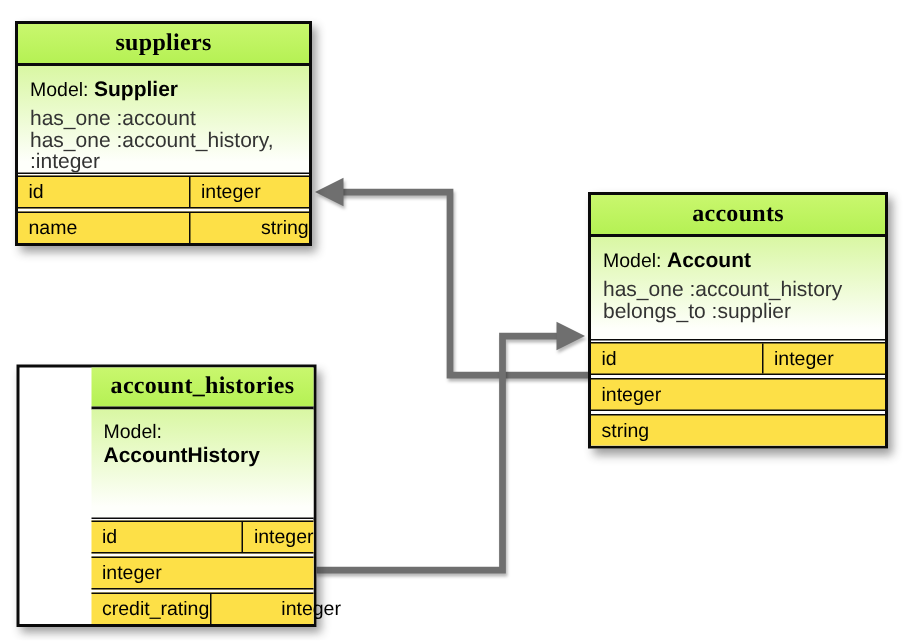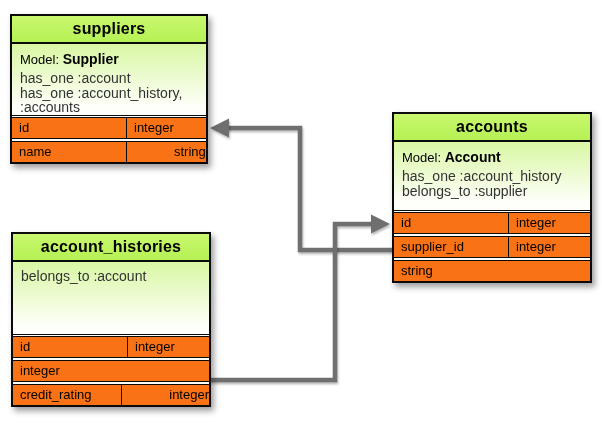--- a/index.html
+++ b/index.html
@@ -17,49 +17,49 @@
     border:2px solid #0a0a0a;
     box-shadow:3px 4px 6px rgba(40,40,40,0.45);
     display:flex;flex-direction:column;
     box-sizing:border-box;
   }
   .hdr{
     height:26px;flex:0 0 auto;
     background:linear-gradient(to bottom,var(--hdr-top),var(--hdr-bottom));
     border-bottom:2px solid #0a0a0a;
     text-align:center;font-weight:bold;font-size:16px;color:#000;
-    line-height:26px;letter-spacing:0.2px;
+    line-height:26px;letter-spacing:0.2px;font-family:Liberation Serif, serif;
   }
   .model{
     flex:0 0 auto;
     background:linear-gradient(to bottom,var(--body-top) 0%,#feffFB 90%);
     border-bottom:1px solid #0a0a0a;
     margin-bottom:1px;
     padding:7px 8px 0 8px;
     box-sizing:border-box;
   }
   .model-line{font-size:13px;color:#000;margin-bottom:4px;}
   .model-name{font-weight:bold;font-size:14px;}
   .assoc{font-size:14px;color:#333;line-height:14.5px;}
   .rows{display:flex;flex-direction:column;row-gap:2px;background:#fff;}
   .row{
     height:20px;flex:0 0 auto;display:flex;
     border-top:1px solid #0a0a0a;border-bottom:1px solid #0a0a0a;
-    background:#f97316;
+    background:#fde047;
   }
   .row:last-child{border-bottom:none;gap:40px;}
   .cell{font-size:13px;color:#000;line-height:20px;box-sizing:border-box;}
   .cell-name{width:115px;border-right:1.5px solid #0a0a0a;padding-left:7px;}
   .cell-type{flex:1;padding-left:7px;}
   
   .tbl-suppliers{left:10px;top:14px;width:198px;}
   .tbl-suppliers .model{height:72px;}
-  .tbl-accounts{left:392px;top:112px;width:200px;}
+  .tbl-accounts{left:392px;top:128px;width:200px;}
   .tbl-accounts .model{height:69px;}
-  .tbl-histories{left:11px;top:232px;width:200px;}
+  .tbl-histories{left:11px;top:243px;width:200px;padding-left:48px;}
   .tbl-histories .model{height:73px;}
 </style>
 </head>
 <body>
 
 <div class="canvas" style="--hdr-top: #c9f76e; --hdr-bottom: #b5f154; --body-top: #d9f7a3;">
 
   <svg class="connectors" viewBox="0 0 602 427" xmlns="http://www.w3.org/2000/svg">
 
     <polyline points="393,250 300,250 300,128 226,128" fill="none" stroke="#6f6f6f" stroke-width="4.5"></polyline>
@@ -70,21 +70,21 @@
   </svg>
 
   <div class="tbl tbl-suppliers">
     <div class="hdr">suppliers</div>
     <div class="model">
       <div class="model-line">
         <span>Model:</span>
         <span class="model-name">Supplier</span>
       </div>
       <div class="assoc">has_one :account</div>
-      <div class="assoc">has_one :account_history, :accounts</div>
+      <div class="assoc">has_one :account_history, :integer</div>
       <div class="assoc">=&gt; :account</div>
     </div>
     <div class="rows">
       <div class="row">
         <div class="cell cell-name">id</div>
         <div class="cell cell-type">integer</div>
       </div>
       <div class="row">
         <div class="cell cell-name">name</div>
         <div class="cell cell-type">string</div>
@@ -101,33 +101,35 @@
       </div>
       <div class="assoc">has_one :account_history</div>
       <div class="assoc">belongs_to :supplier</div>
     </div>
     <div class="rows">
       <div class="row">
         <div class="cell cell-name">id</div>
         <div class="cell cell-type">integer</div>
       </div>
       <div class="row">
-        <div class="cell cell-name">supplier_id</div>
         <div class="cell cell-type">integer</div>
       </div>
       <div class="row">
         <div class="cell cell-type">string</div>
       </div>
     </div>
   </div>
 
   <div class="tbl tbl-histories">
     <div class="hdr">account_histories</div>
     <div class="model">
-      <div class="assoc">belongs_to :account</div>
+      <div class="model-line">
+        <span>Model:</span>
+        <span class="model-name">AccountHistory</span>
+      </div>
     </div>
     <div class="rows">
       <div class="row">
         <div class="cell cell-name">id</div>
         <div class="cell cell-type">integer</div>
       </div>
       <div class="row">
         <div class="cell cell-type">integer</div>
       </div>
       <div class="row">

